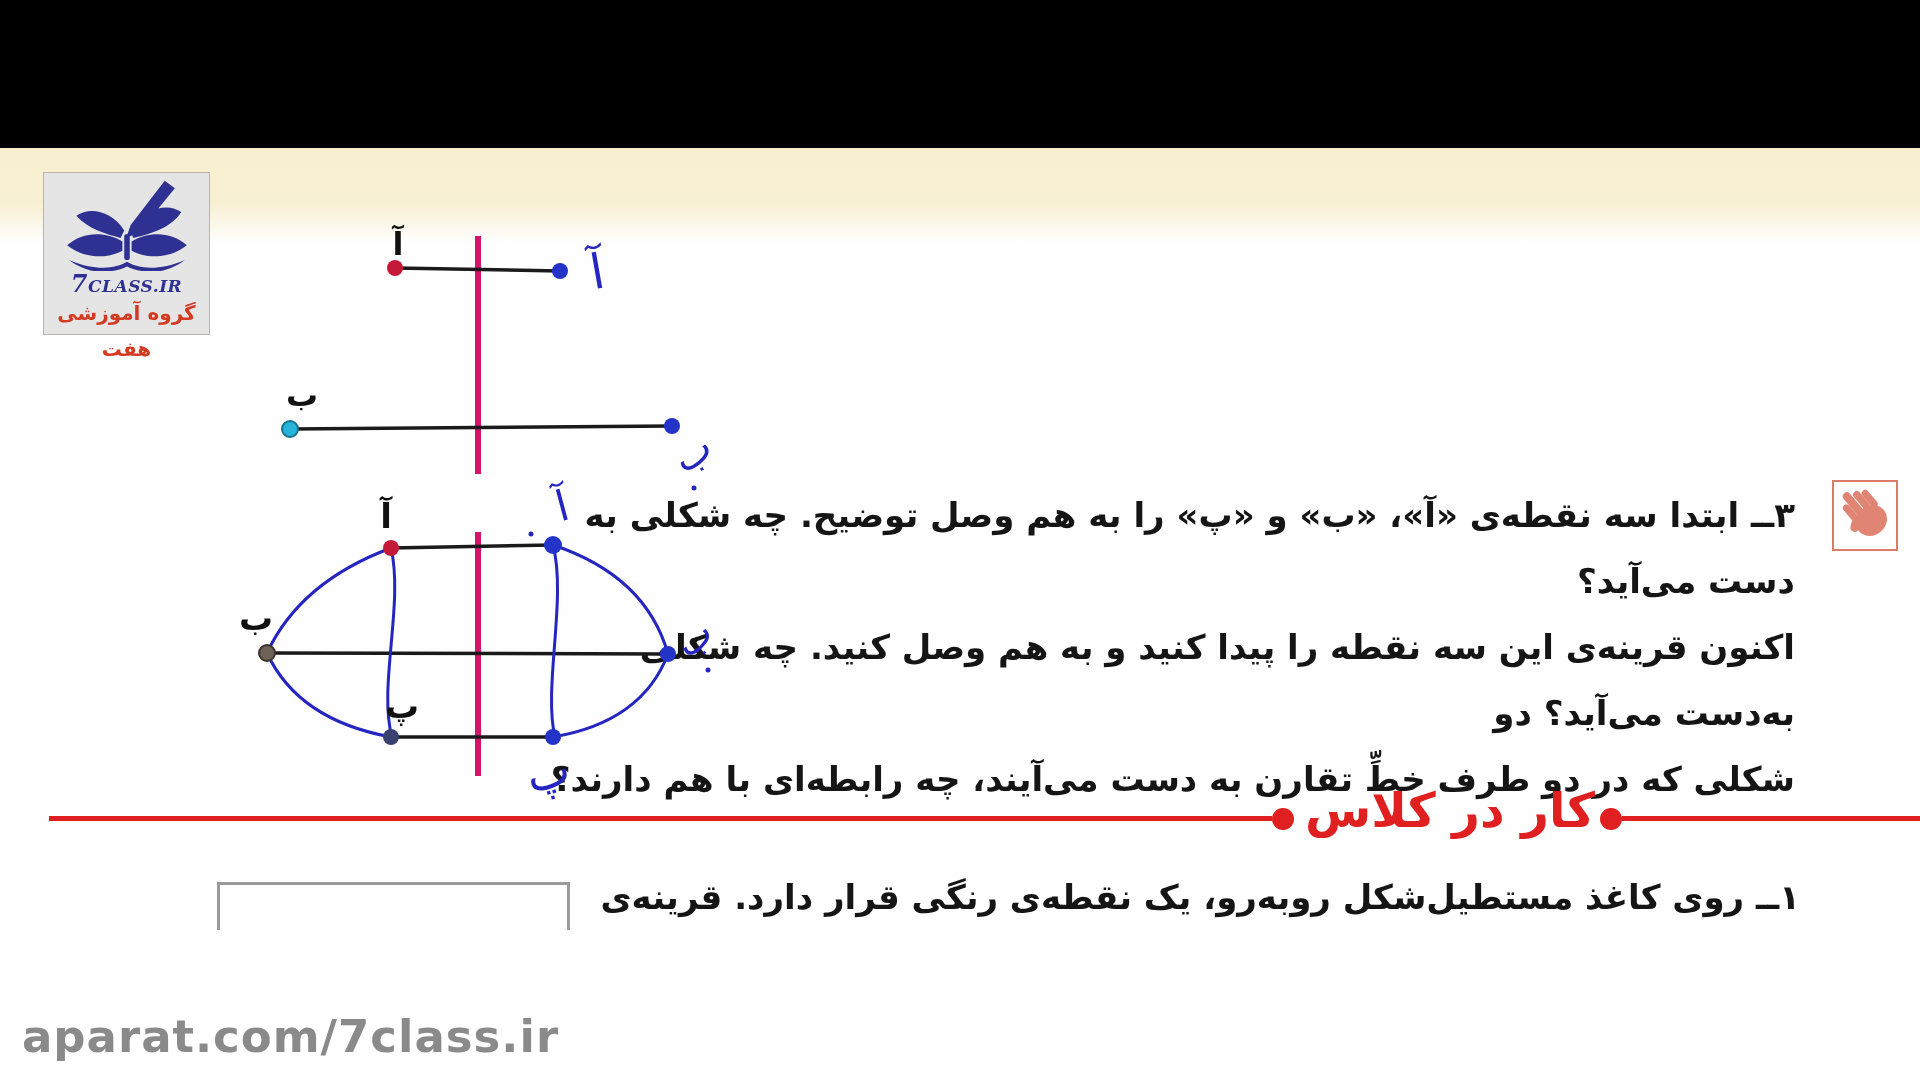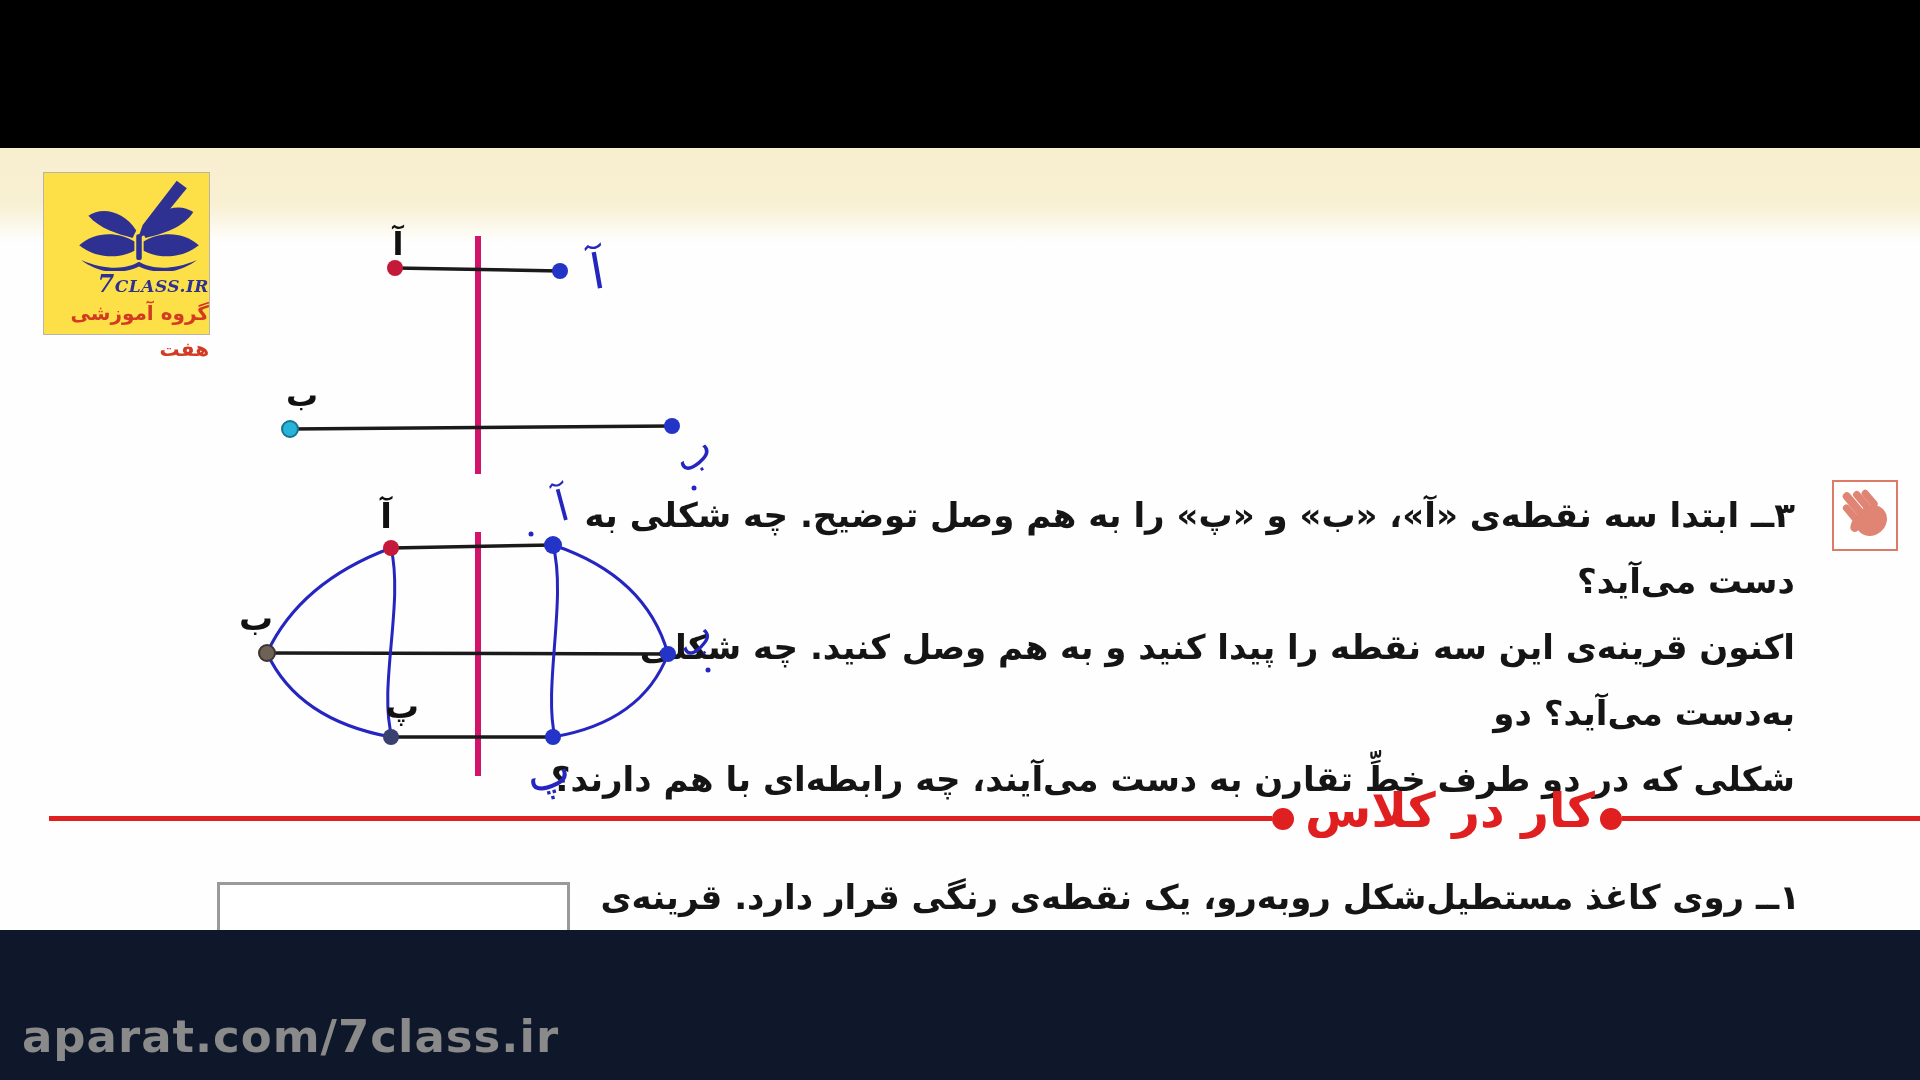--- a/index.html
+++ b/index.html
@@ -3,22 +3,22 @@
 <meta charset="utf-8">
 <style>
   html,body{margin:0;padding:0;background:#000;}
   .frame{position:relative;width:1920px;height:1080px;background:#000;overflow:hidden;
          font-family:"DejaVu Sans",sans-serif;}
   
   .content{position:absolute;left:0;top:148px;width:1920px;height:782px;background:#fefefe;overflow:hidden;}
   .yellow-band{position:absolute;left:0;top:0;width:100%;height:100px;
     background:linear-gradient(to bottom,#f7efce 0px,#f8f0d2 55px,rgba(250,245,218,0) 95px);}
   
-  .logo-box{position:absolute;left:43px;top:24px;width:167px;height:163px;background:#fde047;
-    border:1px solid #b8b4ac;box-sizing:border-box;text-align:right;z-index:6;}
+  .logo-box{position:absolute;left:43px;top:24px;width:167px;height:163px;background:#e5e5e5;
+    border:1px solid #b8b4ac;box-sizing:border-box;text-align:center;z-index:6;}
   .logo-art{margin-top:6px;}
   .logo-title{color:#2e3192;font-family:"DejaVu Serif",serif;font-style:italic;font-weight:bold;
     font-size:17px;line-height:18px;letter-spacing:0.5px;}
   .logo-title .seven{font-size:24px;}
   .logo-sub{color:#d23b22;font-weight:bold;font-size:20px;line-height:36px;direction:rtl;}
   
   .ptext{position:absolute;direction:rtl;text-align:right;color:#151515;font-weight:bold;
     font-size:34px;line-height:66px;z-index:4;}
   .p2{top:76px;right:125px;width:1210px;}
   .p3{top:334px;right:125px;width:1270px;}
@@ -33,21 +33,21 @@
     color:#e02020;font-weight:bold;font-size:48px;line-height:56px;z-index:4;}
   
   .paper-rect{position:absolute;left:217px;top:734px;width:353px;height:70px;background:#fff;
     border:3px solid #9a9a9a;box-sizing:border-box;z-index:4;}
   
   .hand-box{position:absolute;left:1832px;top:332px;width:66px;height:71px;background:#fff;
     border:2px solid #dd7b6b;box-sizing:border-box;z-index:6;}
   
   .fig{position:absolute;left:0;top:0;width:1920px;height:782px;z-index:5;pointer-events:none;}
   
-  .bottom-bar{position:absolute;left:0;top:930px;width:1920px;height:150px;background:#0f172a;}
+  .bottom-bar{position:absolute;left:0;top:930px;width:1920px;height:150px;background:#ffffff;}
   .watermark{position:absolute;left:22px;top:80px;color:#8a8a8a;font-weight:bold;font-size:45px;
     letter-spacing:1px;font-family:"DejaVu Sans",sans-serif;}
 </style>
 </head>
 <body>
 
 <div class="frame">
 
   <div class="content">
     <div class="yellow-band"></div>

